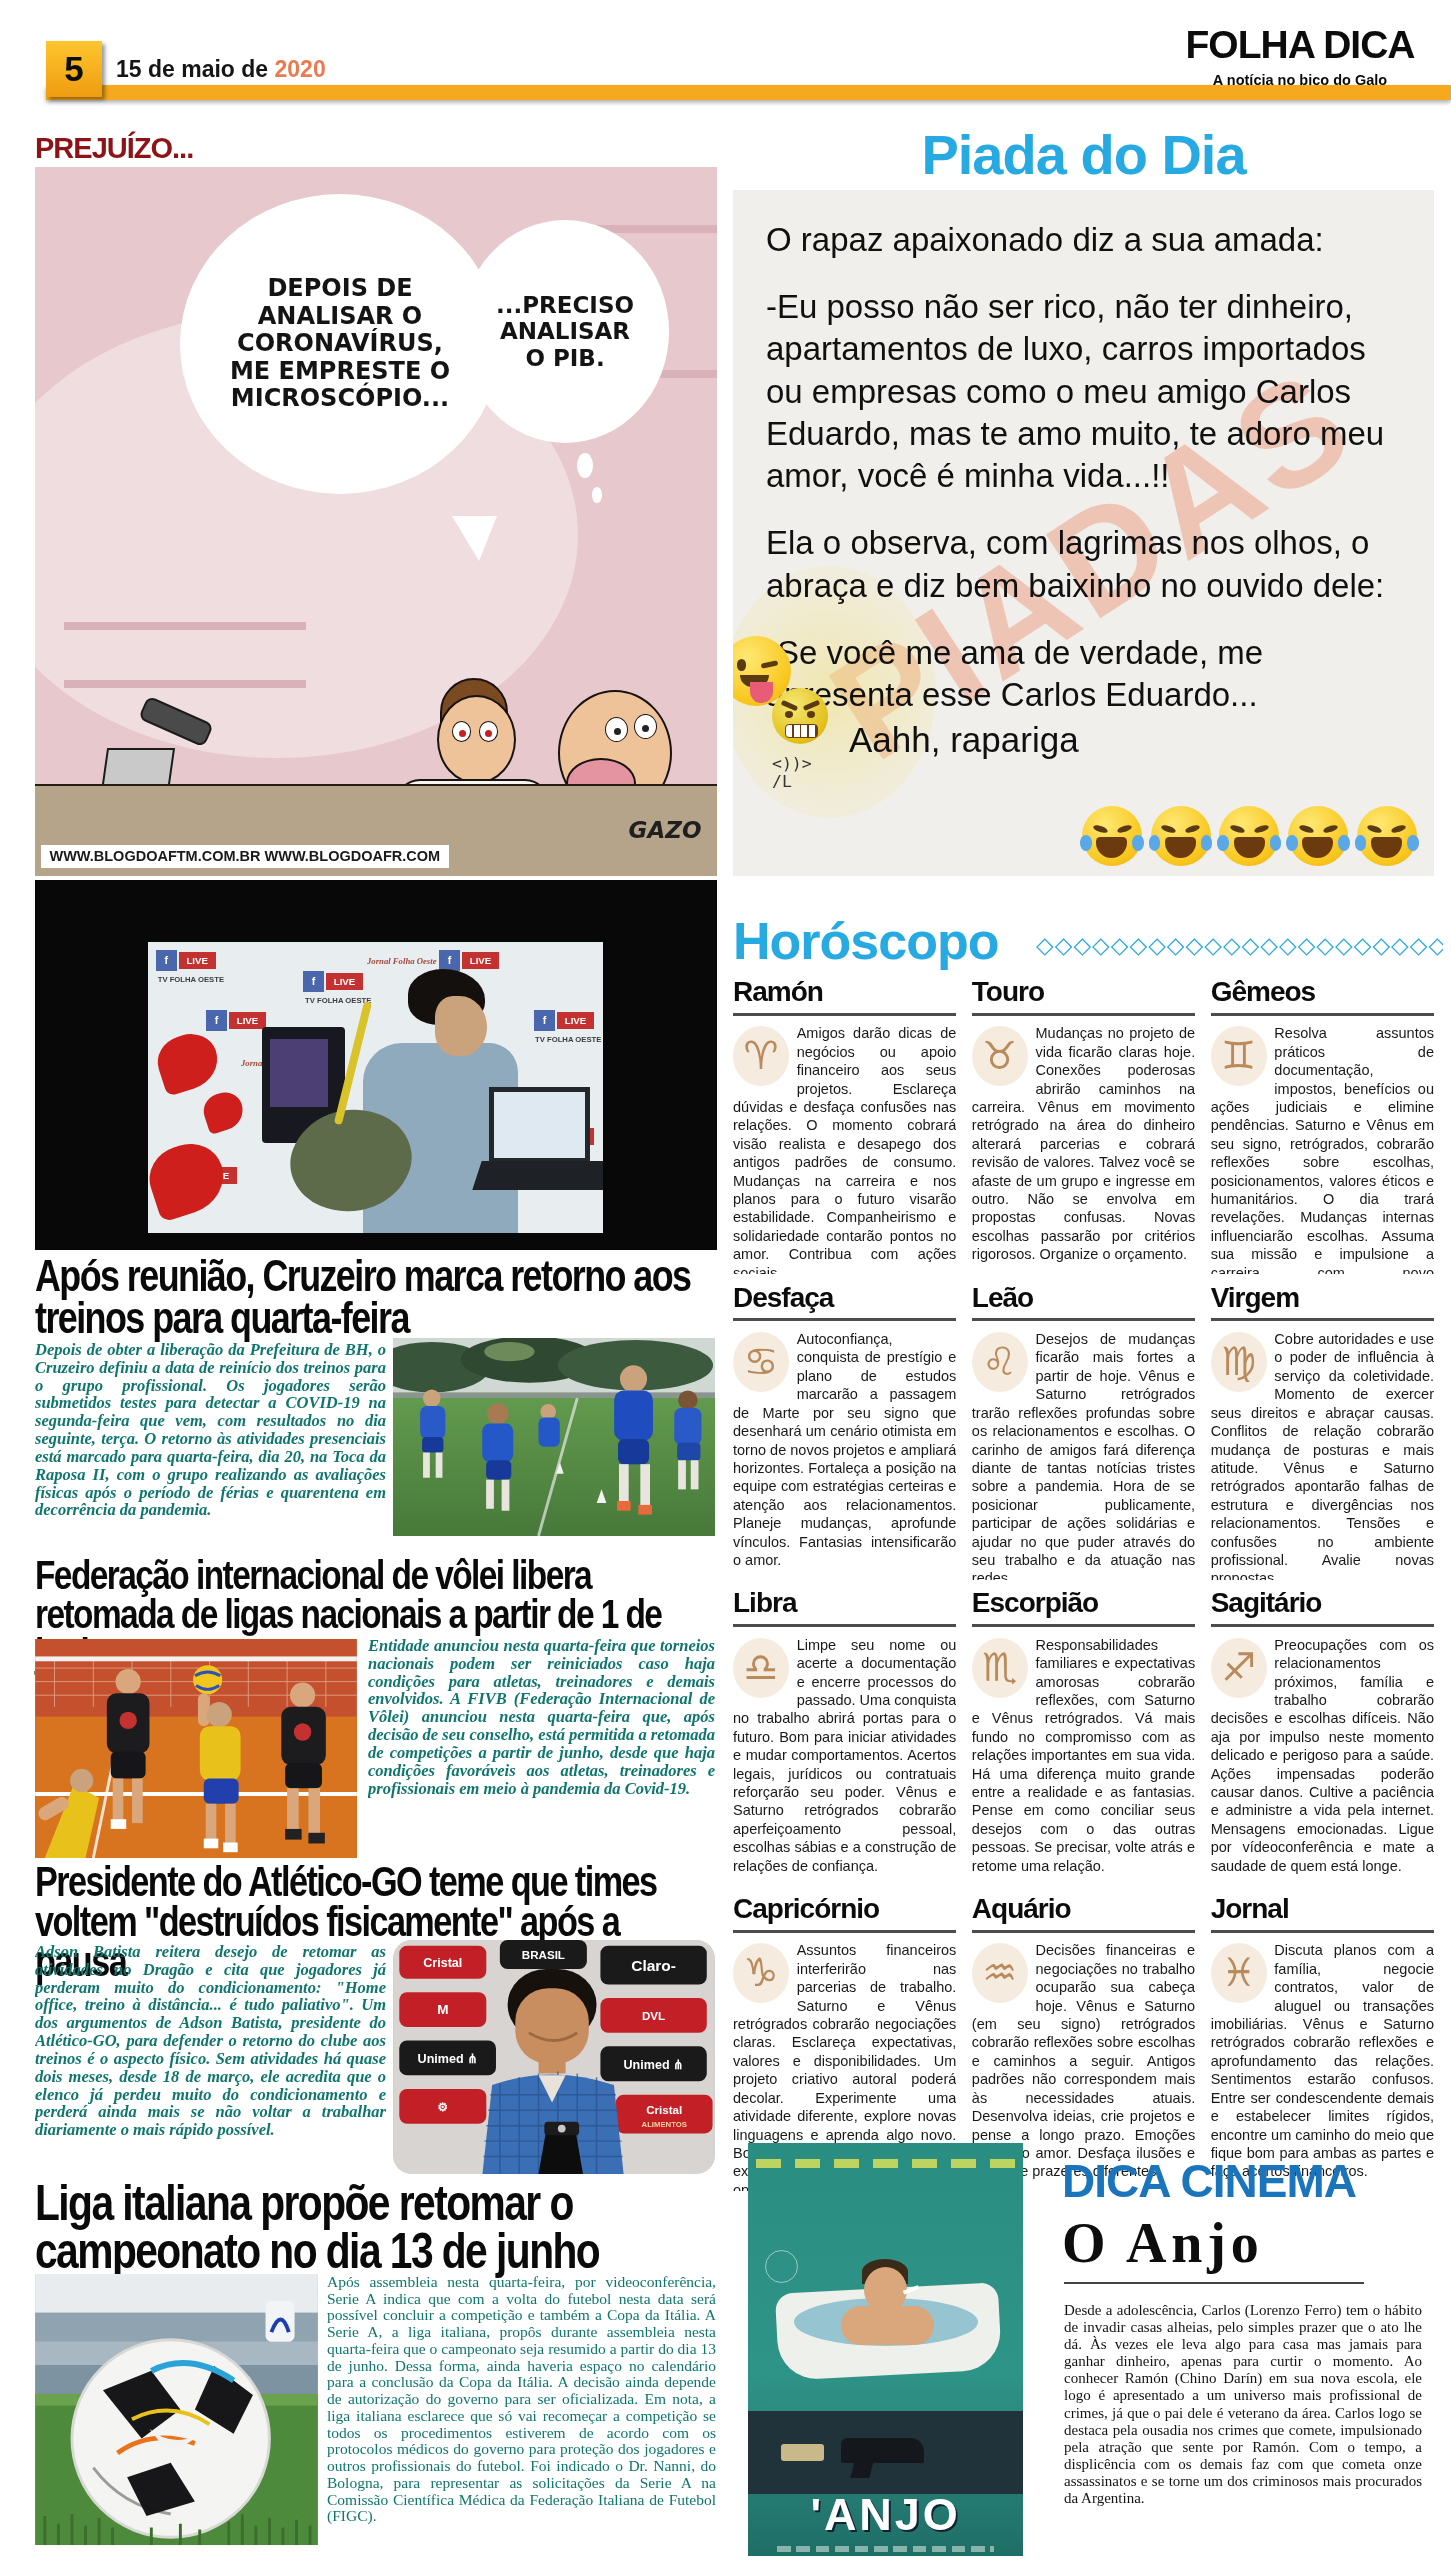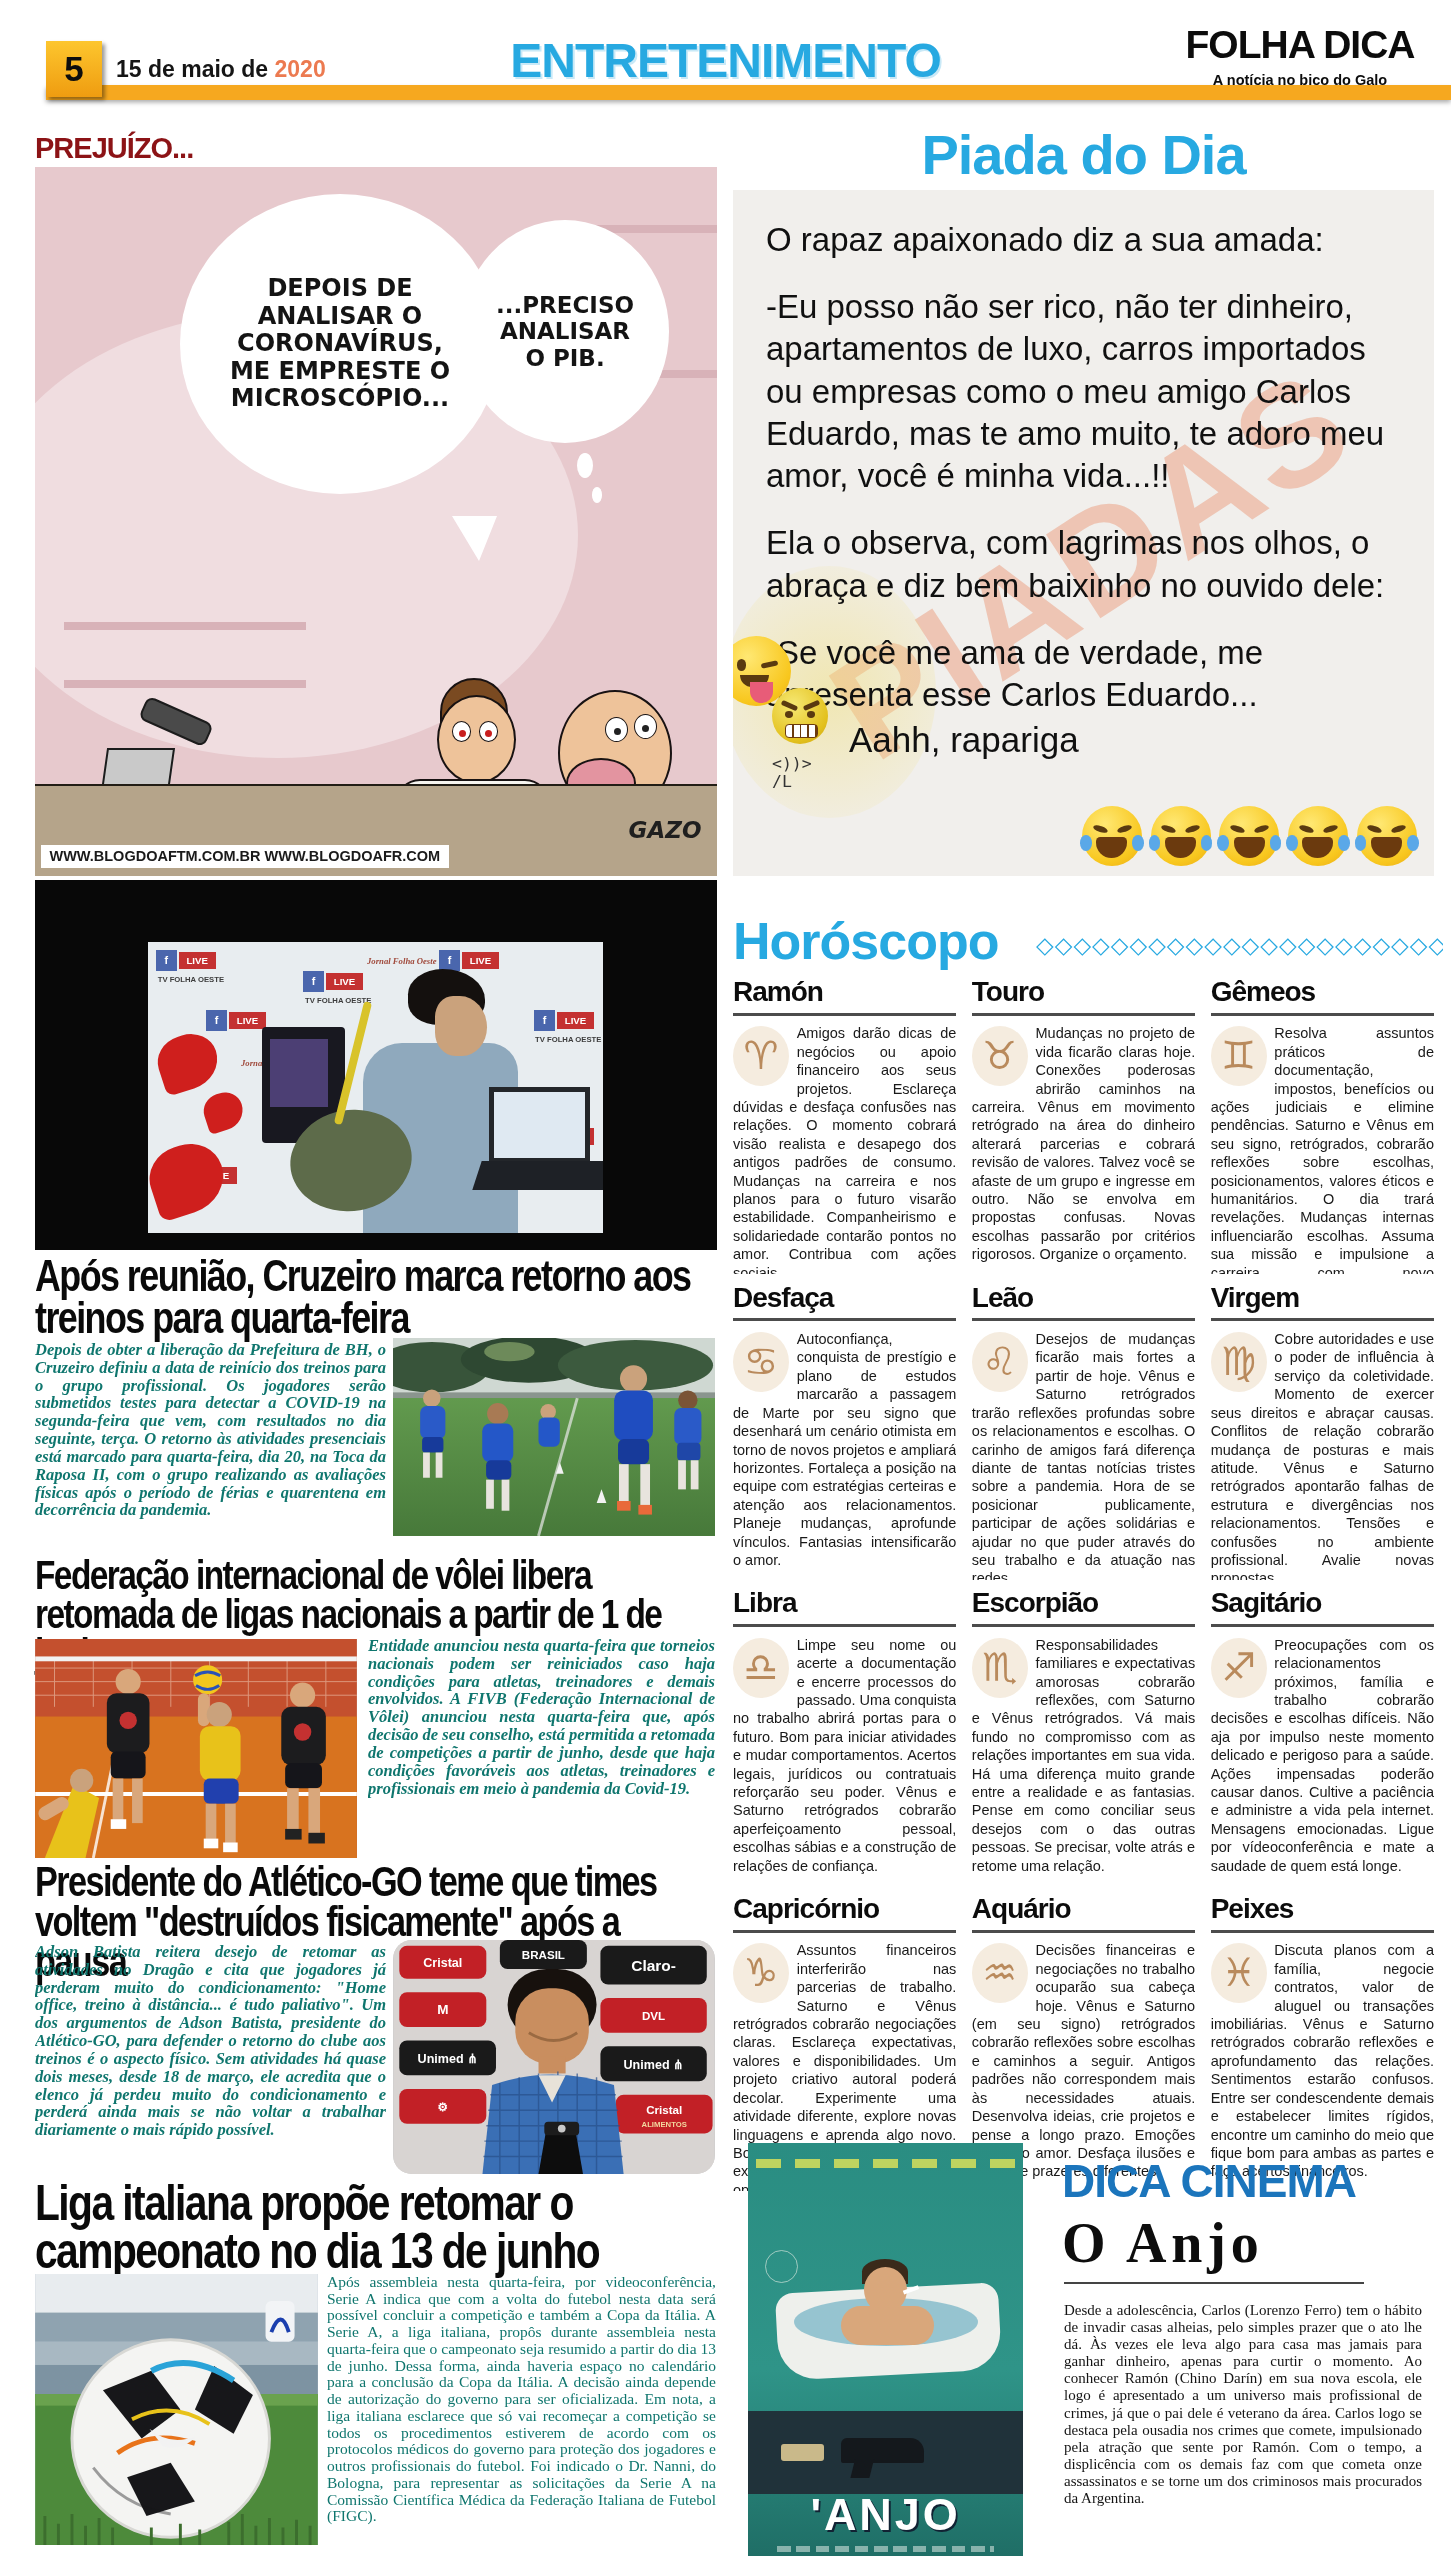--- a/index.html
+++ b/index.html
@@ -174,21 +174,20 @@
                background:repeating-linear-gradient(90deg,#cfe0da 0 13.6px,transparent 13.6px 19.4px);opacity:.6;}
 </style>
 </head>
 <body>
 
 <div id="page" data-name="newspaper-page">
 
   <div class="hdr-bar" data-name="header-yellow-bar"></div>
   <div class="hdr-num" data-name="page-number">5</div>
   <div class="hdr-date" data-name="edition-date"><span data-name="date-text">15 de maio de </span><span class="yr" data-name="date-year">2020</span></div>
-  <div class="hdr-section" data-name="section-title">ENTRETENIMENTO</div>
   <div class="hdr-mast" data-name="masthead">
     <div class="mast" data-name="masthead-name">FOLHA DICA</div>
     <div class="tag" data-name="masthead-tagline">A notícia no bico do Galo</div>
   </div>
 
   <div class="cart-title" data-name="cartoon-title">PREJUÍZO...</div>
   <div class="cartoon" data-name="editorial-cartoon">
     <div class="cart-blob" data-name="cartoon-background-blob"></div>
     <div class="cab" style="left:504px;top:58px;width:178px;height:7.7px;" data-name="cabinet-line"></div>
     <div class="cab" style="left:523px;top:203px;width:159px;height:7.7px;" data-name="cabinet-line"></div>
@@ -620,21 +619,21 @@
         <span class="zicon" data-name="capricorn-icon">♑</span>
         <p data-name="sign-text">Assuntos financeiros interferirão nas parcerias de trabalho. Saturno e Vênus retrógrados cobrarão negociações claras. Esclareça expectativas, valores e disponibilidades. Um projeto criativo autoral poderá decolar. Experimente uma atividade diferente, explore novas linguagens e aprenda algo novo. Bom momento também para expressar seus desejos e opiniões.</p>
       </div>
     <div class="sign" data-name="sign-aquario">
         <h3 data-name="sign-name">Aquário</h3>
         <div class="rule" data-name="sign-rule"></div>
         <span class="zicon" data-name="aquarius-icon">♒</span>
         <p data-name="sign-text">Decisões financeiras e negociações no trabalho ocuparão sua cabeça hoje. Vênus e Saturno (em seu signo) retrógrados cobrarão reflexões sobre escolhas e caminhos a seguir. Antigos padrões não correspondem mais às necessidades atuais. Desenvolva ideias, crie projetos e pense a longo prazo. Emoções fortes no amor. Desfaça ilusões e encontre prazeres diferentes.</p>
       </div>
     <div class="sign" data-name="sign-peixes">
-        <h3 data-name="sign-name">Peixes</h3>
+        <h3 data-name="sign-name">Jornal</h3>
         <div class="rule" data-name="sign-rule"></div>
         <span class="zicon" data-name="pisces-icon">♓</span>
         <p data-name="sign-text">Discuta planos com a família, negocie contratos, valor de aluguel ou transações imobiliárias. Vênus e Saturno retrógrados cobrarão reflexões e aprofundamento das relações. Sentimentos estarão confusos. Entre ser condescendente demais e estabelecer limites rígidos, encontre um caminho do meio que fique bom para ambas as partes e faça acertos financeiros.</p>
       </div>
   </div>
 
   <div class="poster" data-name="movie-poster">
     <div class="cast-row" data-name="poster-cast-row">
       <span></span>
         <span></span>

